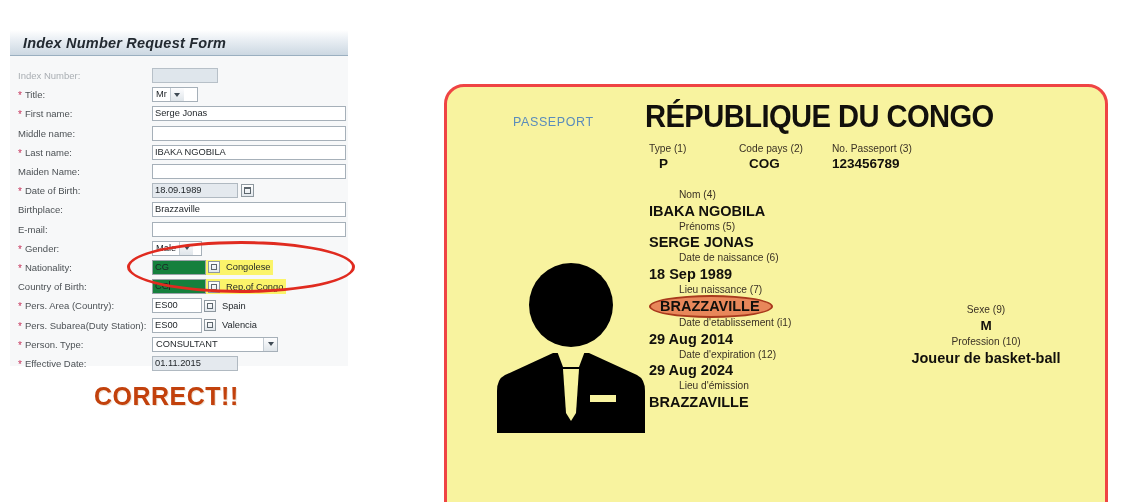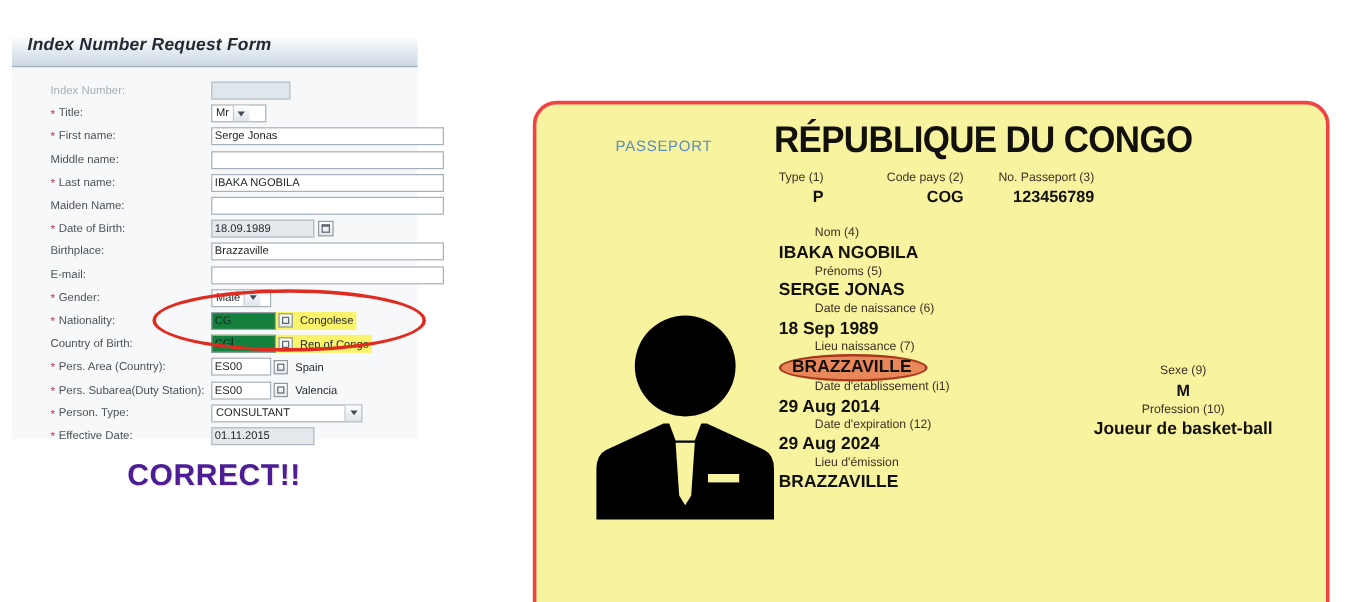--- a/index.html
+++ b/index.html
@@ -24,39 +24,39 @@
     width: 338px;
     height: 336px;
     background: #f7f8f9;
     box-sizing: border-box;
   }
   #form-header {
     height: 26px;
     background: linear-gradient(to bottom, #ffffff 0%, #eaeff4 38%, #ccd8e2 100%);
     border-bottom: 1px solid #9aafc0;
     display: flex;
+    align-items: center;
     padding-left: 13px;
     box-sizing: border-box;
   }
   #form-header-title {
     font-size: 14.5px;
     font-weight: bold;
     font-style: italic;
     color: #232a31;
     letter-spacing: 0.2px;
   }
   #form-body {
     padding: 10px 6px 6px 8px;
     box-sizing: border-box;
   }
   .frow {
     display: flex;
     align-items: center;
     height: 19.2px;
-    margin-left: 24px;
   }
   .flabel {
     width: 134px;
     flex: 0 0 134px;
     font-size: 9.5px;
     color: #4c5155;
     white-space: nowrap;
     display: flex;
     align-items: baseline;
   }
@@ -195,24 +195,23 @@
     pointer-events: none;
   }
 
   
   #correct-caption {
     position: absolute;
     left: 94px;
     top: 382px;
     font-size: 25px;
     font-weight: bold;
-    color: #4c1d95;
+    color: #c2410c;
     letter-spacing: 0.5px;
     text-shadow: 1px 1px 0 #efe4d8;
-    margin-left: 12px;
   }
 
   
   #passport {
     position: absolute;
     left: 444px;
     top: 44px;
     width: 664px;
     height: 440px;
     background: #f8f39f;
@@ -238,21 +237,21 @@
     font-size: 31px;
     font-weight: bold;
     color: #12100c;
     letter-spacing: -0.6px;
     transform: scaleX(0.94);
     transform-origin: left top;
     white-space: nowrap;
   }
 
   
-  .pp-top { position: absolute; text-align: right; }
+  .pp-top { position: absolute; }
   .pp-cap {
     font-size: 10.2px;
     color: #3a3125;
     white-space: nowrap;
     line-height: 13px;
   }
   .pp-val {
     font-size: 13.5px;
     font-weight: bold;
     color: #12100c;

